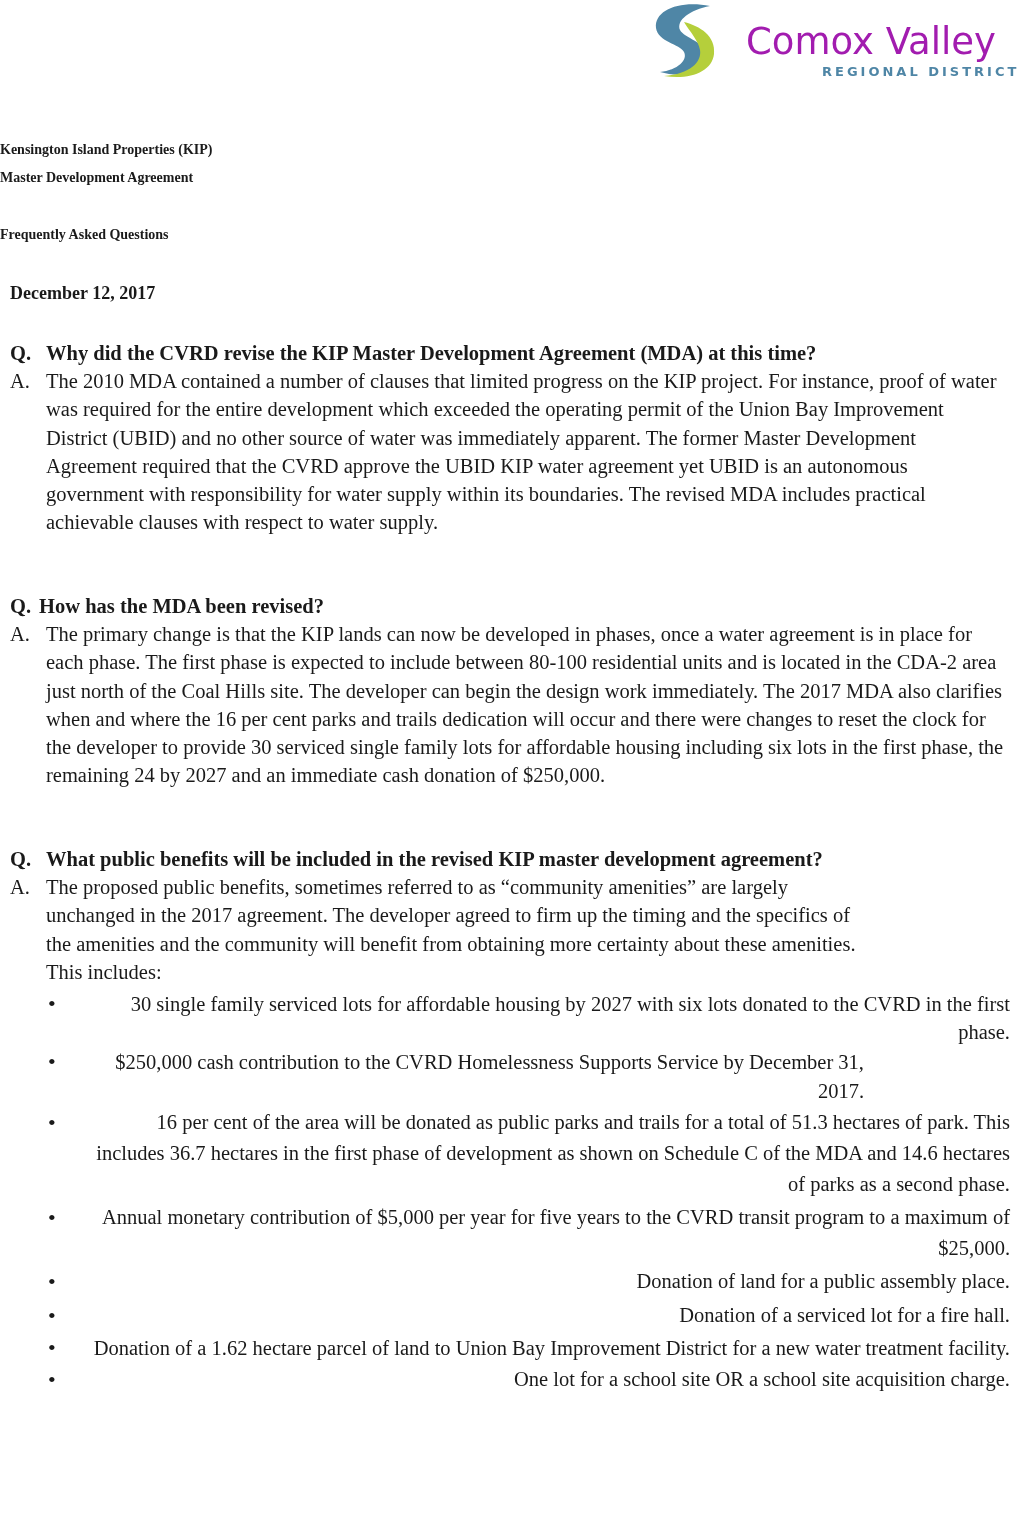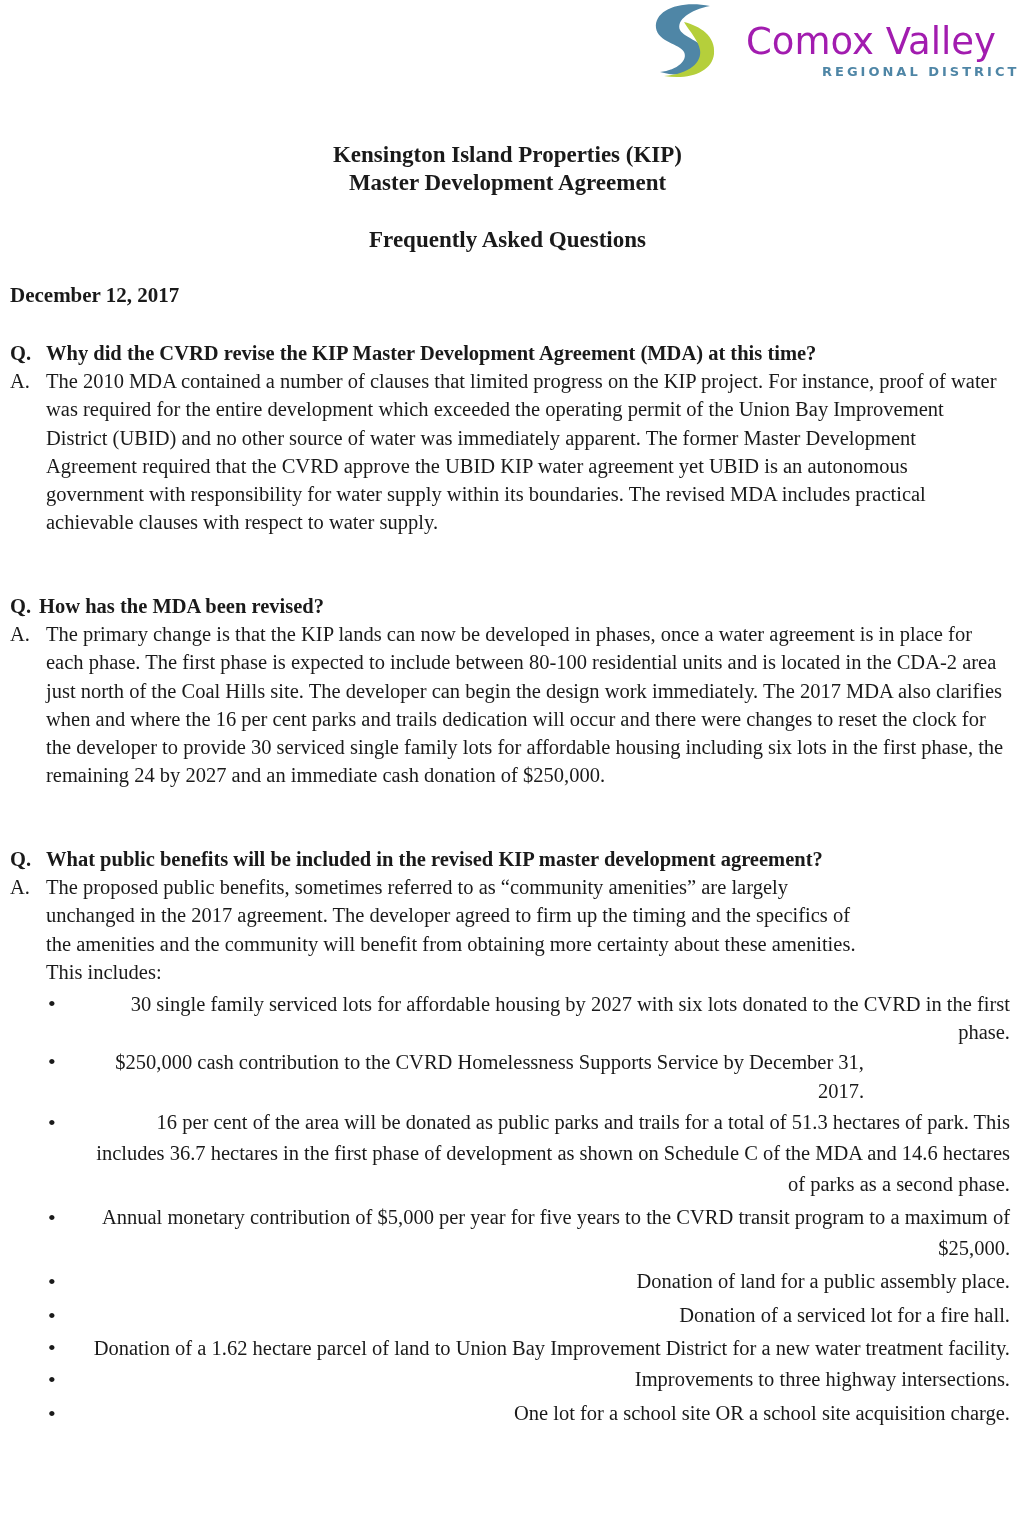--- a/index.html
+++ b/index.html
@@ -4,22 +4,22 @@
 <style>
   html, body { margin: 0; padding: 0; background: #ffffff; }
   body {
     width: 1035px; height: 1514px; position: relative; overflow: hidden;
     font-family: "Liberation Serif", "DejaVu Serif", serif;
     color: #1a1a1a;
   }
   .logo { position: absolute; left: 650px; top: 0; width: 360px; height: 80px; }
   .logo-text { position: absolute; left: 96px; top: 20px; font-family: "DejaVu Sans", sans-serif; color: #a21caf; font-size: 37px; letter-spacing: 0px; white-space: nowrap; }
   .logo-sub { position: absolute; left: 172px; top: 64px; font-family: "DejaVu Sans", sans-serif; color: #4f86a6; font-size: 13px; font-weight: bold; letter-spacing: 3px; white-space: nowrap; }
-  .title { position: absolute; left: 0; width: 1015px; text-align: center; font-weight: bold; font-size: 23px; }
-  .date { position: absolute; left: 10px; top: 283px; font-weight: bold; font-size: 21px; text-align: center; }
+  .title { position: absolute; left: 0; width: 1015px; text-align: left; font-weight: bold; font-size: 14px; }
+  .date { position: absolute; left: 10px; top: 283px; font-weight: bold; font-size: 18px; text-align: center; }
   .qa { position: absolute; left: 10px; width: 1000px; font-size: 20.5px; line-height: 28.2px; }
   .q { font-weight: bold; display: flex; }
   .a { display: flex; }
   .lbl { width: 36px; flex: none; }
   .q .lbl { width: 36px; }
   .txt { flex: 1; }
   .bullets { list-style: none; margin: 4px 0 0 0; padding: 0; text-align: right; }
   .bullets li { display: flex; margin-bottom: 2px; }
   .bullets .dot { width: 74px; flex: none; text-align: left; padding-left: 38px; box-sizing: border-box; }
   .bullets .dot::before { content: "\2022"; font-size: 22px; }
@@ -99,20 +99,16 @@
     <li class="tall">
         <span class="dot"></span>
         <span class="btxt">Donation of a serviced lot for a fire hall.</span>
       </li>
     <li>
         <span class="dot"></span>
         <span class="btxt">Donation of a 1.62 hectare parcel of land to Union Bay Improvement District for a new water treatment facility.</span>
       </li>
     <li class="tall">
         <span class="dot"></span>
-        <span class="btxt">Improvements to three highway intersections.</span>
-      </li>
-    <li class="tall">
-        <span class="dot"></span>
         <span class="btxt">One lot for a school site OR a school site acquisition charge.</span>
       </li>
   </ul>
 </div>
 
 </body></html>

